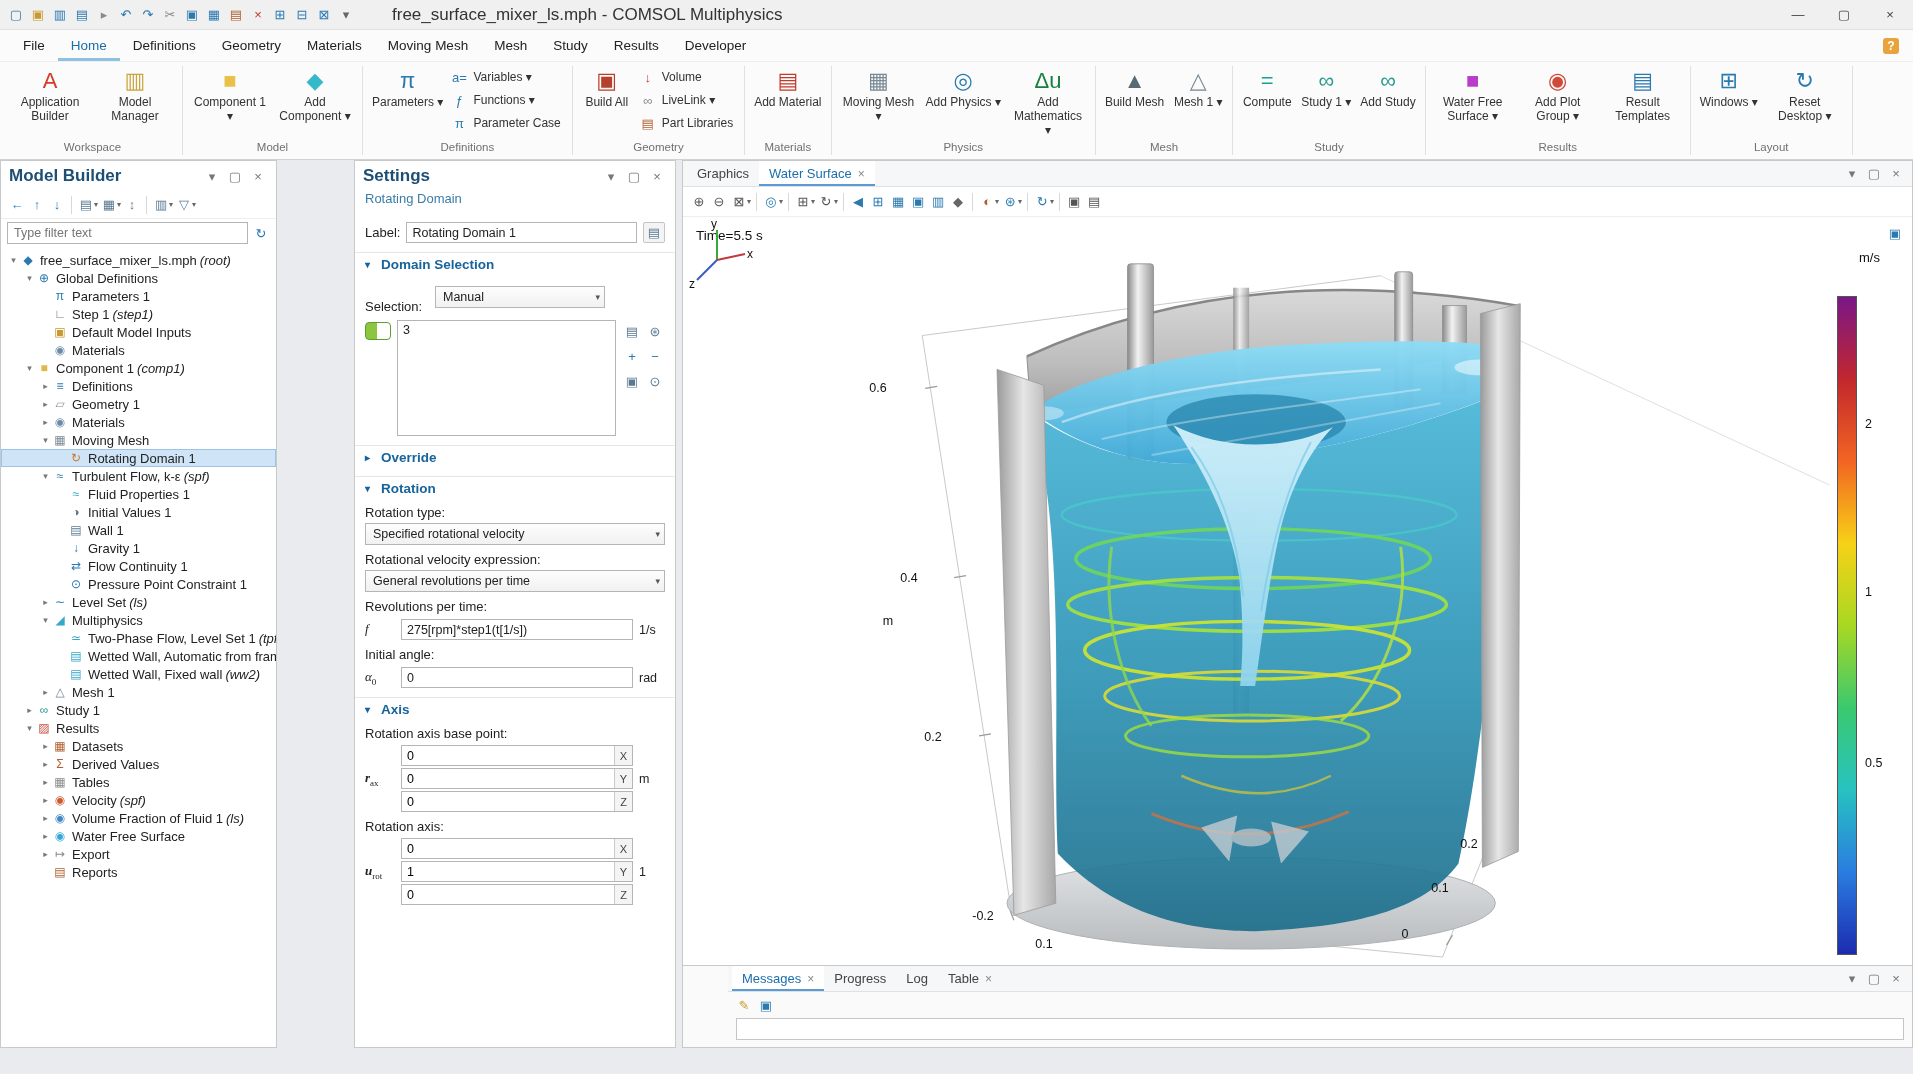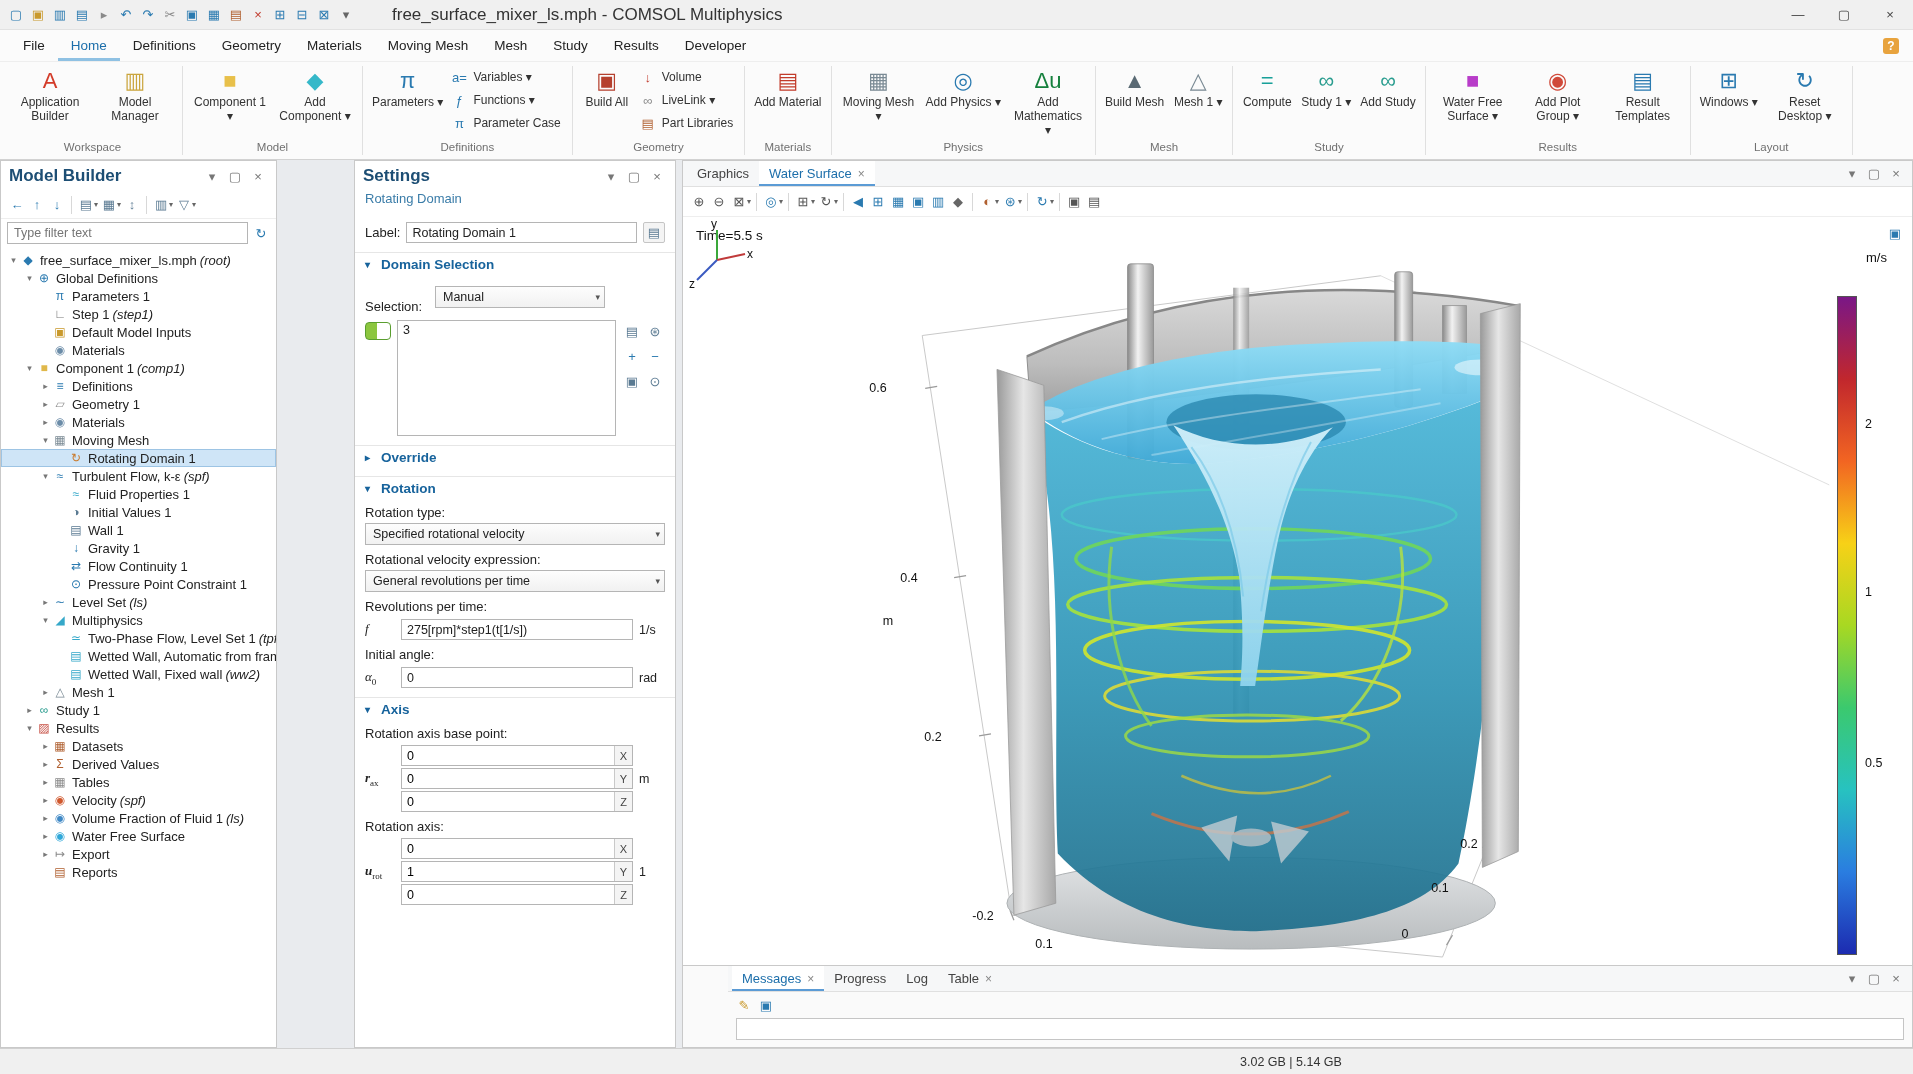--- a/index.html
+++ b/index.html
@@ -92,21 +92,21 @@
   .tabbar{height:26px;display:flex;align-items:stretch;background:#f6f7f8;border-bottom:1px solid #e0e0e0;padding-left:4px;}
   .tab{display:flex;align-items:center;gap:6px;padding:0 10px;font-size:13px;color:#444;}
   .tab.active{color:#1c6eaa;box-shadow:inset 0 -2px 0 #5b9bd5;background:#fff;}
   .tab-close{font-size:12px;color:#888;}
   .tabbar-right{margin-left:auto;display:flex;align-items:center;padding-right:6px;gap:2px;}
   .gtoolbar{height:30px;display:flex;align-items:center;padding:0 6px;border-bottom:1px solid #eee;}
   .canvas{position:absolute;top:57px;bottom:0;left:0;right:0;background:#fff;overflow:hidden;}
   .canvas svg{position:absolute;inset:0;}
   .time-label{position:absolute;left:13px;top:10px;font-size:13.5px;color:#111;}
   .axlabel{position:absolute;font-size:12.5px;color:#111;transform:translate(-50%,-50%);}
-  .legend-unit{position:absolute;left:1176px;top:32px;font-size:13px;color:#111;margin-left:7px;}
+  .legend-unit{position:absolute;left:1176px;top:32px;font-size:13px;color:#111;}
   .legend-bar{position:absolute;left:1154px;top:78px;width:20px;height:659px;border:1px solid #555;}
   .legend-tick{position:absolute;left:1182px;font-size:12.5px;color:#111;}
   .corner-icon{position:absolute;right:8px;top:6px;}
   .triad{position:absolute;left:26px;bottom:36px;width:74px;height:74px;}
 
   
   .messages{position:absolute;left:0;right:0;top:806px;bottom:0;background:#fafafa;border:1px solid #c9c9c9;border-top:none;padding-left:45px;}
   .msg-toolbar{height:26px;display:flex;align-items:center;gap:2px;padding:0 6px;}
   .msg-area{margin:0 8px;height:22px;border:1px solid #c5c5c5;background:#fff;}
 
@@ -1023,17 +1023,14 @@
             <span class="tool-btn">
               <span class="icon" style="color: rgb(42, 122, 176);">▣</span>
             </span>
           </div>
         <div class="msg-area"></div>
       </div>
     </div>
 
   </div>
 
-  <div class="statusbar">
-    <span class="status-mem">3.02 GB | 5.14 GB</span>
-  </div>
 
 </div>
 
 </body></html>

